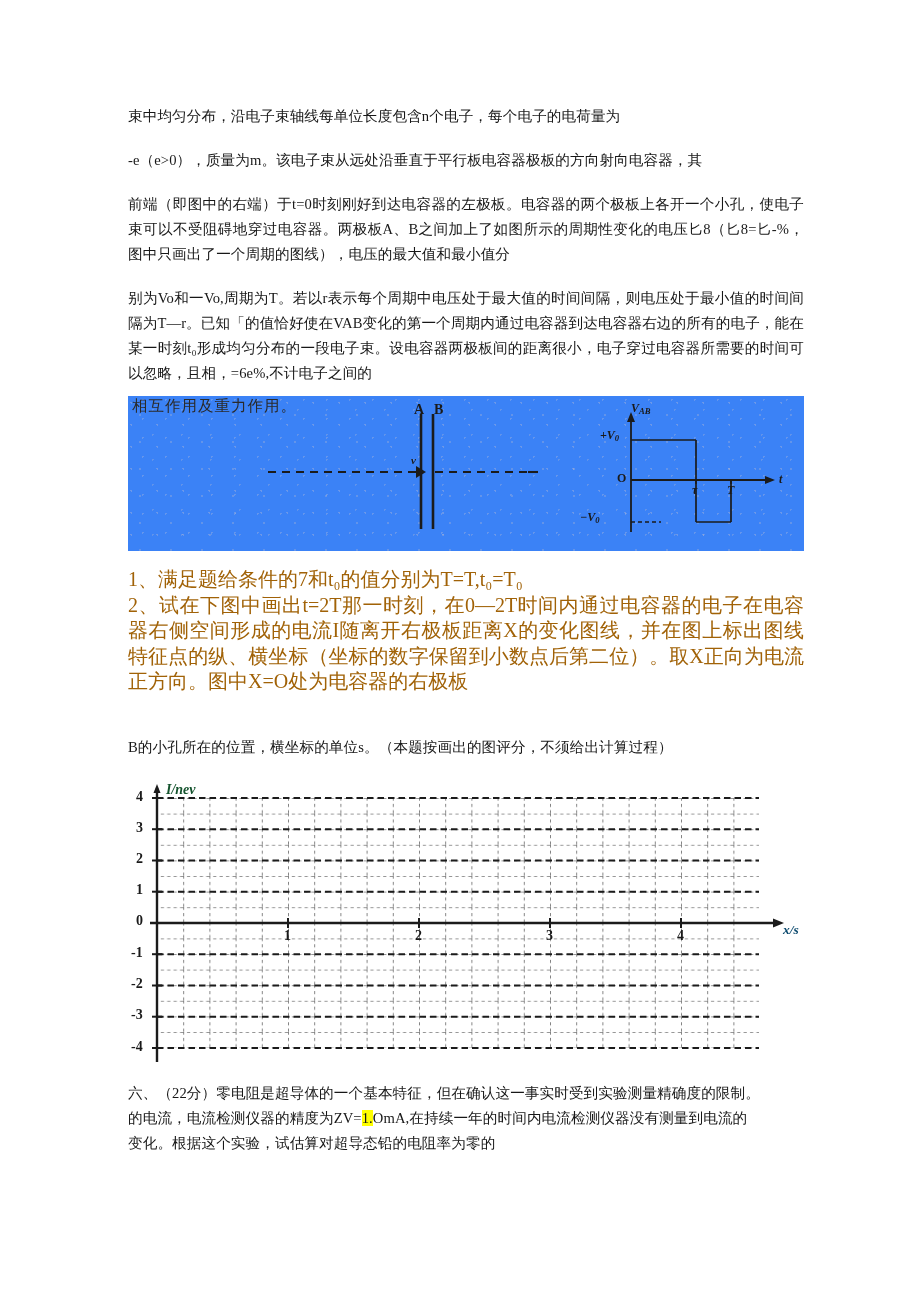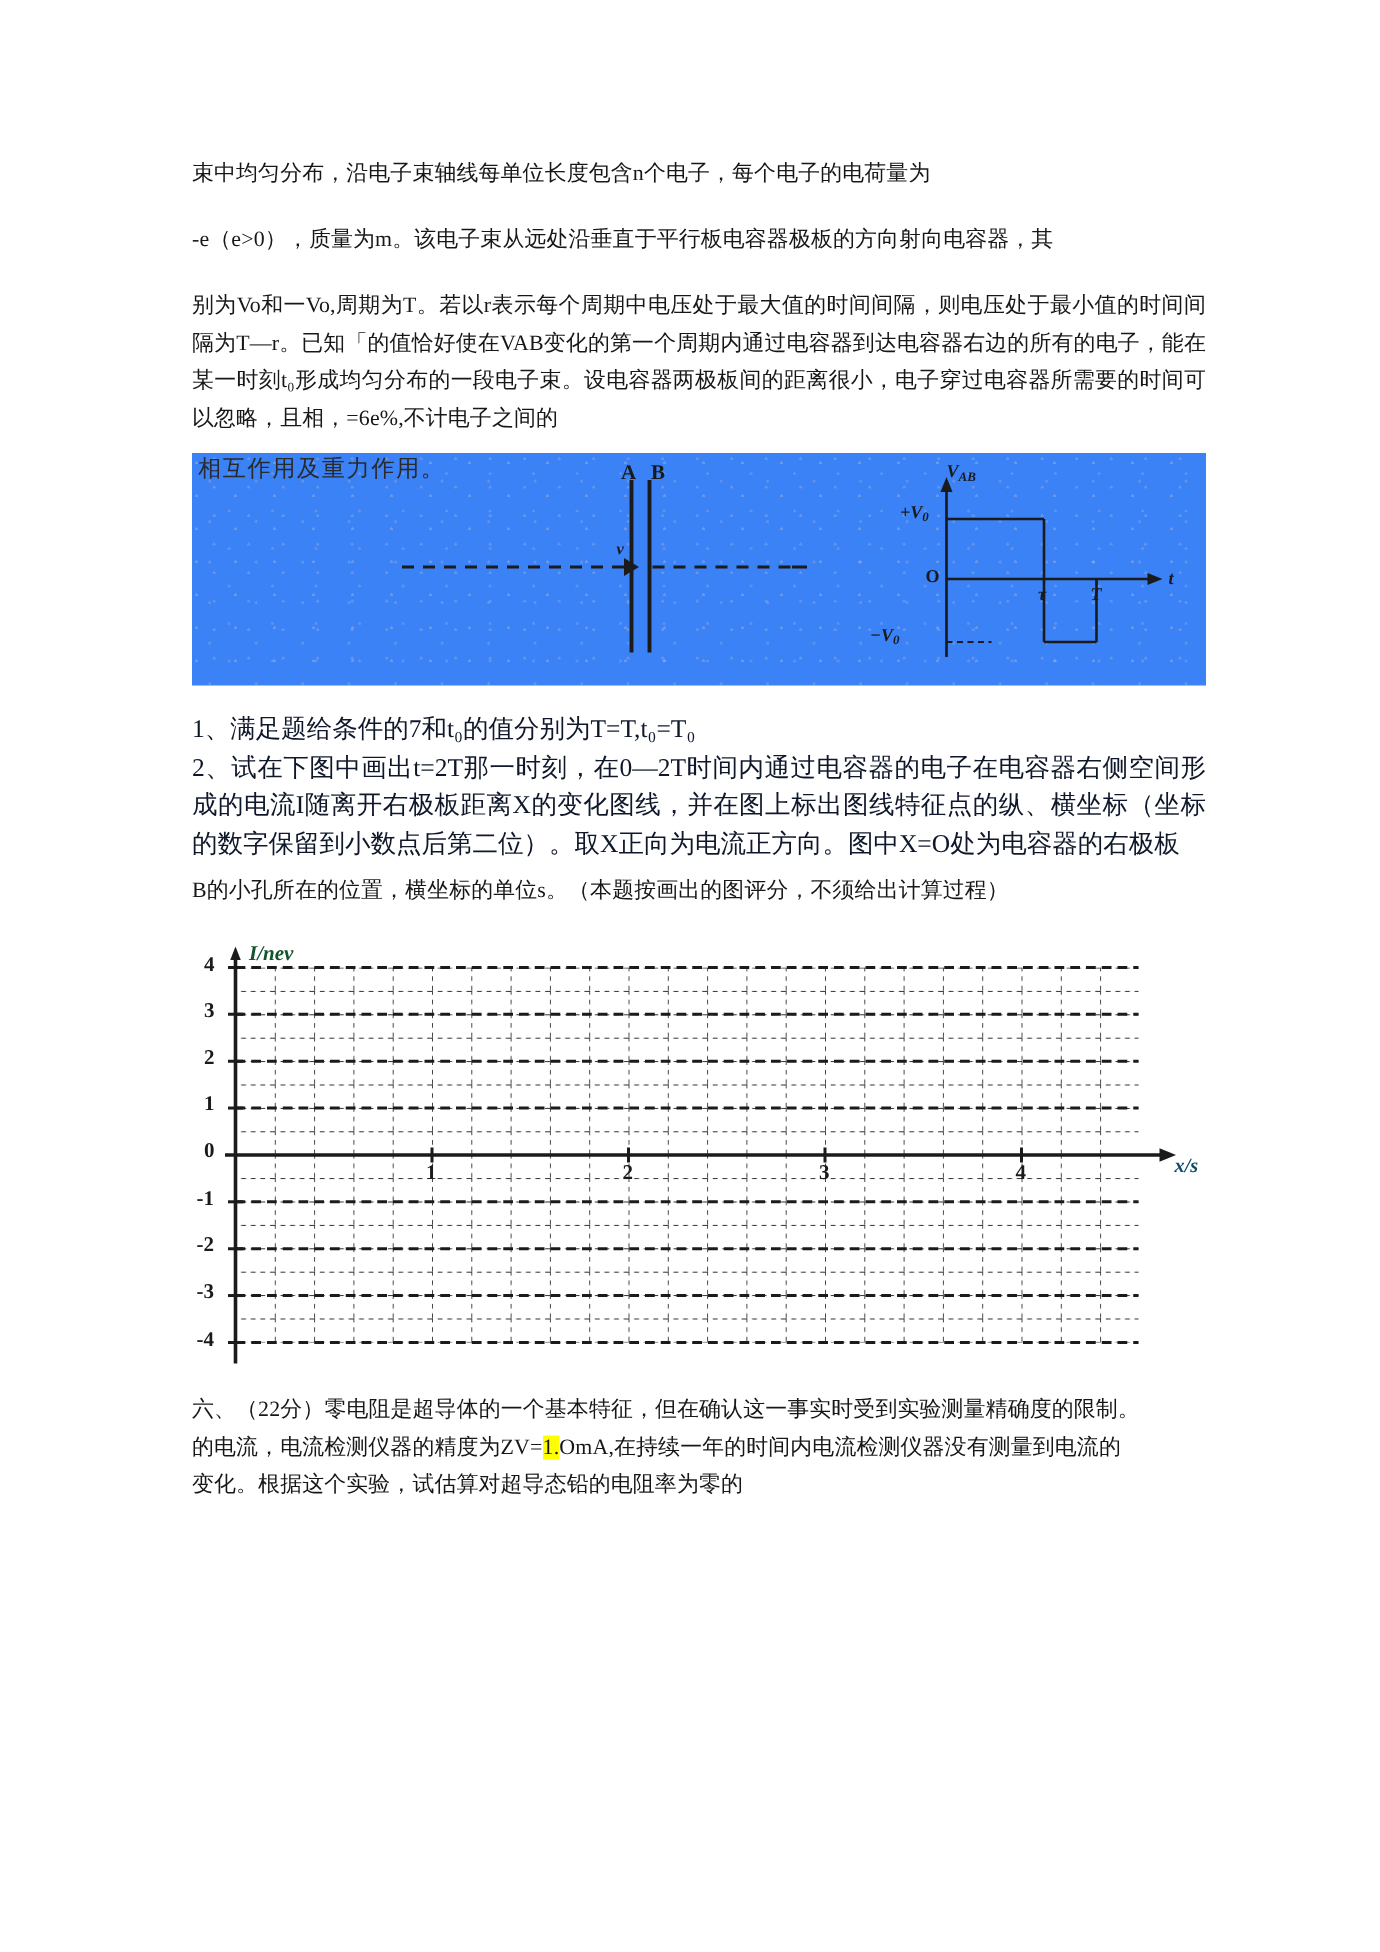--- a/index.html
+++ b/index.html
@@ -69,24 +69,24 @@
     font-size: 15.5px;
     font-family: "Liberation Serif", serif;
     color: #2a2a2a;
     letter-spacing: 1px;
   }
   .fig1 svg { position: absolute; left: 0; top: 0; }
 
   
   .qlist { margin-top: 16px; }
   .qitem {
-    font-size: 17px;
+    font-size: 20px;
     line-height: 25.5px;
     text-align: justify;
-    color: #0f172a;
+    color: #a16207;
   }
 
   
   .fig2 {
     position: relative;
     width: 676px;
     height: 295px;
     margin-top: 22px;
   }
   .fig2 svg { position: absolute; left: 0; top: 0; }
@@ -106,20 +106,21 @@
 </head>
 <body>
 
 <div class="page">
   <div class="content">
 
     <p class="para spaced">束中均匀分布，沿电子束轴线每单位长度包含n个电子，每个电子的电荷量为</p>
 
     <p class="para spaced">-e（e&gt;0），质量为m。该电子束从远处沿垂直于平行板电容器极板的方向射向电容器，其</p>
 
+    <p class="para spaced">前端（即图中的右端）于t=0时刻刚好到达电容器的左极板。电容器的两个极板上各开一个小孔，使电子束可以不受阻碍地穿过电容器。两极板A、B之间加上了如图所示的周期性变化的电压匕8（匕8=匕-%，图中只画出了一个周期的图线），电压的最大值和最小值分</p>
 
     <p class="para gap-sm">别为Vo和一Vo,周期为T。若以r表示每个周期中电压处于最大值的时间间隔，则电压处于最小值的时间间隔为T—r。已知「的值恰好使在VAB变化的第一个周期内通过电容器到达电容器右边的所有的电子，能在某一时刻t₀形成均匀分布的一段电子束。设电容器两极板间的距离很小，电子穿过电容器所需要的时间可以忽略，且相，=6e%,不计电子之间的</p>
 
     <div class="fig1">
       <div class="noise"></div>
 
       <div class="capcaption">相互作用及重力作用。</div>
 
       <svg width="676" height="155" viewBox="0 0 676 155">
 
@@ -176,21 +177,21 @@
       <div style="position:absolute;left:599px;top:87px;font:italic bold 12px 'Liberation Serif',serif;">T</div>
 
       <div style="position:absolute;left:651px;top:76px;font:italic bold 12px 'Liberation Serif',serif;">t</div>
     </div>
 
     <div class="qlist">
       <div class="qitem">1、满足题给条件的7和t₀的值分别为T=T,t₀=T₀</div>
       <div class="qitem">2、试在下图中画出t=2T那一时刻，在0—2T时间内通过电容器的电子在电容器右侧空间形成的电流I随离开右极板距离X的变化图线，并在图上标出图线特征点的纵、横坐标（坐标的数字保留到小数点后第二位）。取X正向为电流正方向。图中X=O处为电容器的右极板</div>
     </div>
 
-    <p class="para" style="margin-top:7px;">B的小孔所在的位置，横坐标的单位s。（本题按画出的图评分，不须给出计算过程）</p>
+    <p class="para" style="margin-top:40px;">B的小孔所在的位置，横坐标的单位s。（本题按画出的图评分，不须给出计算过程）</p>
 
     <div class="fig2">
       <svg width="676" height="295" viewBox="0 0 676 295">
         <defs>
           <pattern id="minorgrid" width="26.2" height="15.6" patternUnits="userSpaceOnUse">
             <path d="M 26.2 0 L 0 0 0 15.6" fill="none" stroke="#2b2b2b" stroke-width="1.15" stroke-dasharray="3.2 3.2"></path>
           </pattern>
         </defs>
 
         <g transform="translate(29,16)">

